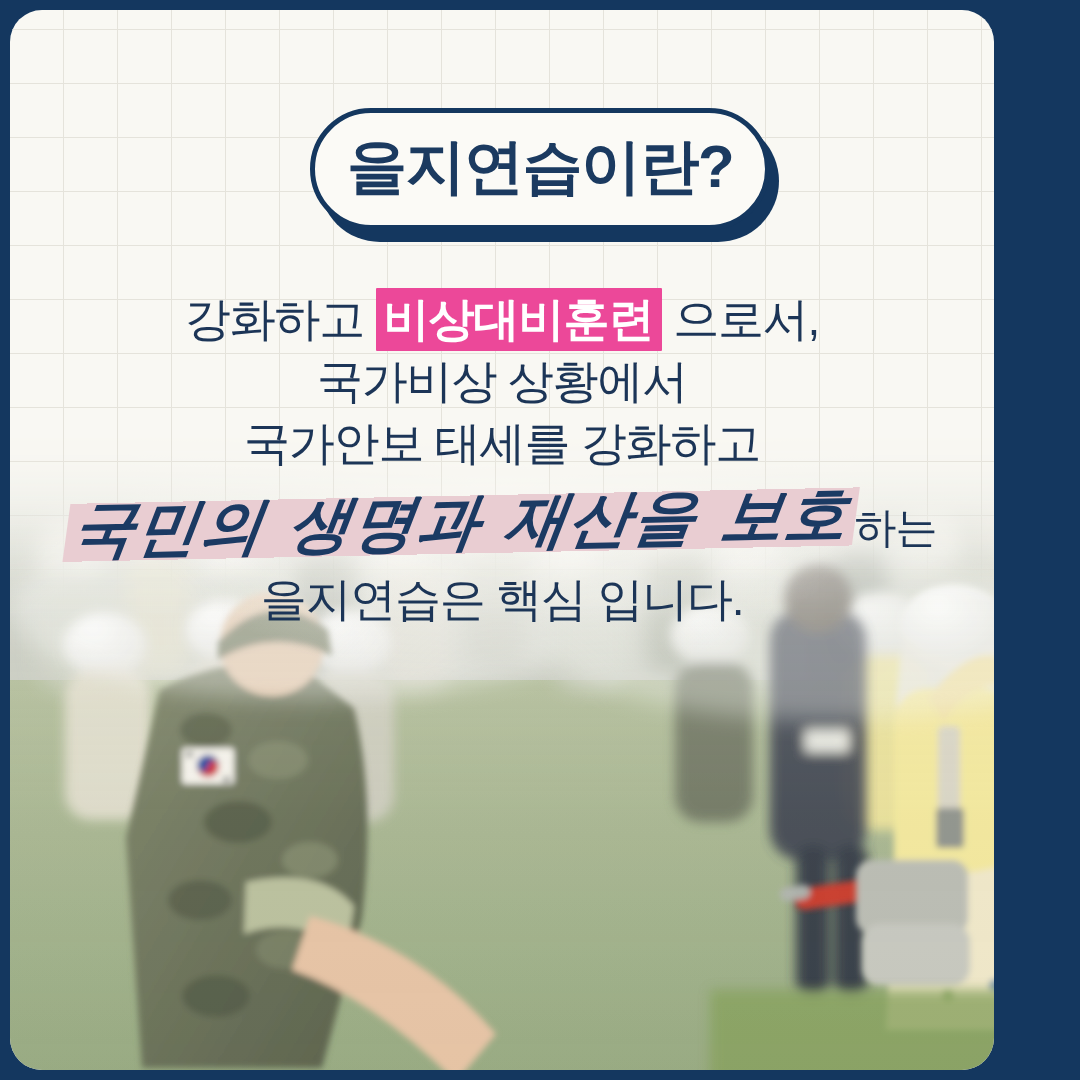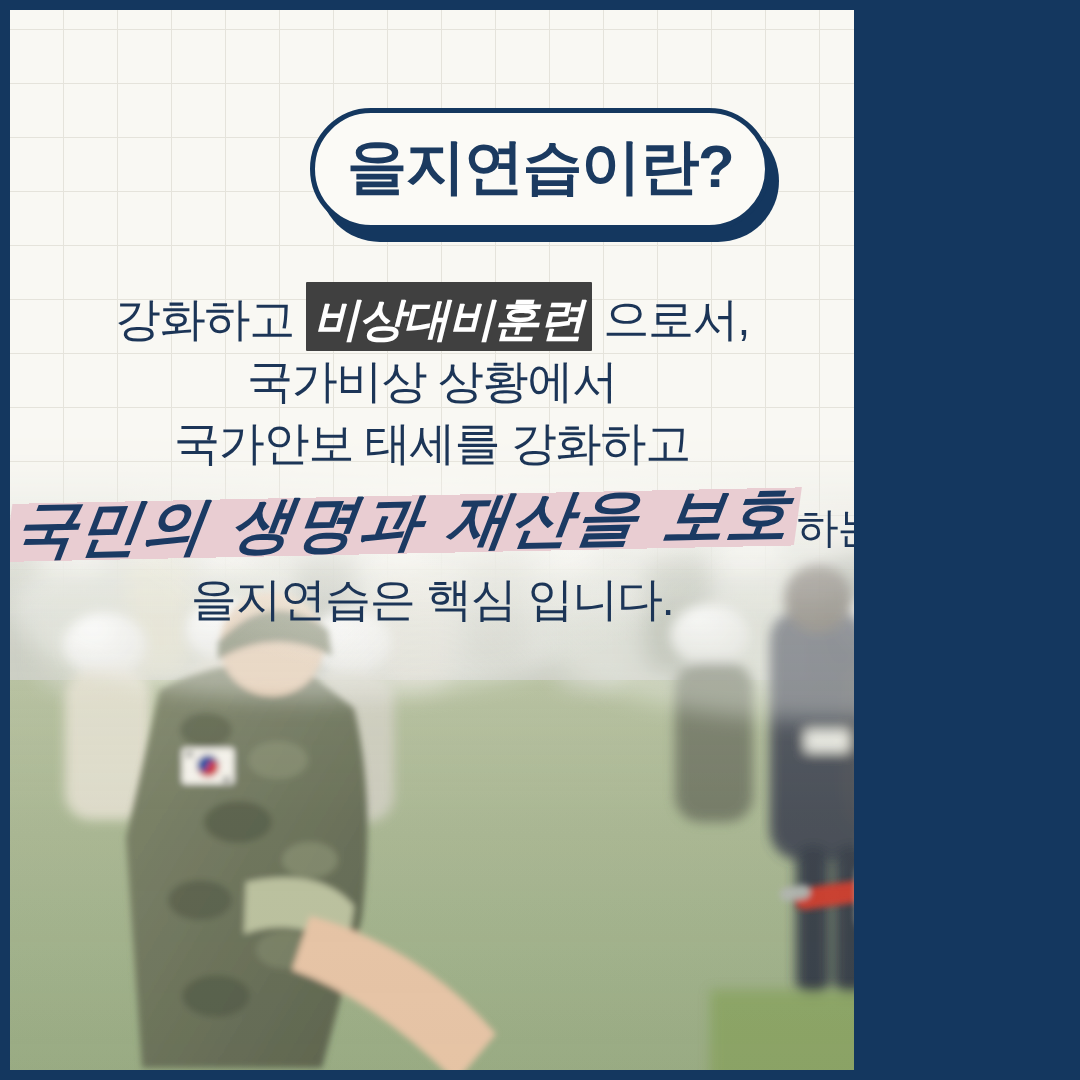--- a/index.html
+++ b/index.html
@@ -16,23 +16,24 @@
     position:relative;
     width:1080px; height:1080px;
     background:#14375f;
     overflow:hidden;
   }
 
   
   #canvas {
     position:absolute;
     left:10px; top:10px; right:10px; bottom:10px;
-    width:844px; height:1060px;
+    width:984px; height:1060px;
     background:#f9f8f3;
     overflow:hidden;
+    border-radius:32px;
   }
 
   
   #grid {
     position:absolute; inset:0;
     background-image:
       linear-gradient(to right, #e5e3db 1px, transparent 1px),
       linear-gradient(to bottom, #e5e3db 1px, transparent 1px);
     background-size:54px 54px;
     background-position:-1px 19px;
@@ -101,27 +102,26 @@
     text-align:center;
     color:#1c3557;
     font-size:46px;
     line-height:62px;
     letter-spacing:-1.2px;
     white-space:nowrap;
   }
   .bline { display:block; }
 
   .navy-mark {
-    background:#404040;
+    background:#ec4899;
     color:#ffffff;
     font-weight:bold;
-    padding:11px 8px 6px 8px;
+    padding:5px 8px 6px 8px;
     border-radius:1px;
     letter-spacing:-1px;
-    font-style:italic;
   }
 
   
   .hand-line {
     display:block;
     position:relative;
     height:88px;
     line-height:88px;
   }
   .hand-ink {

